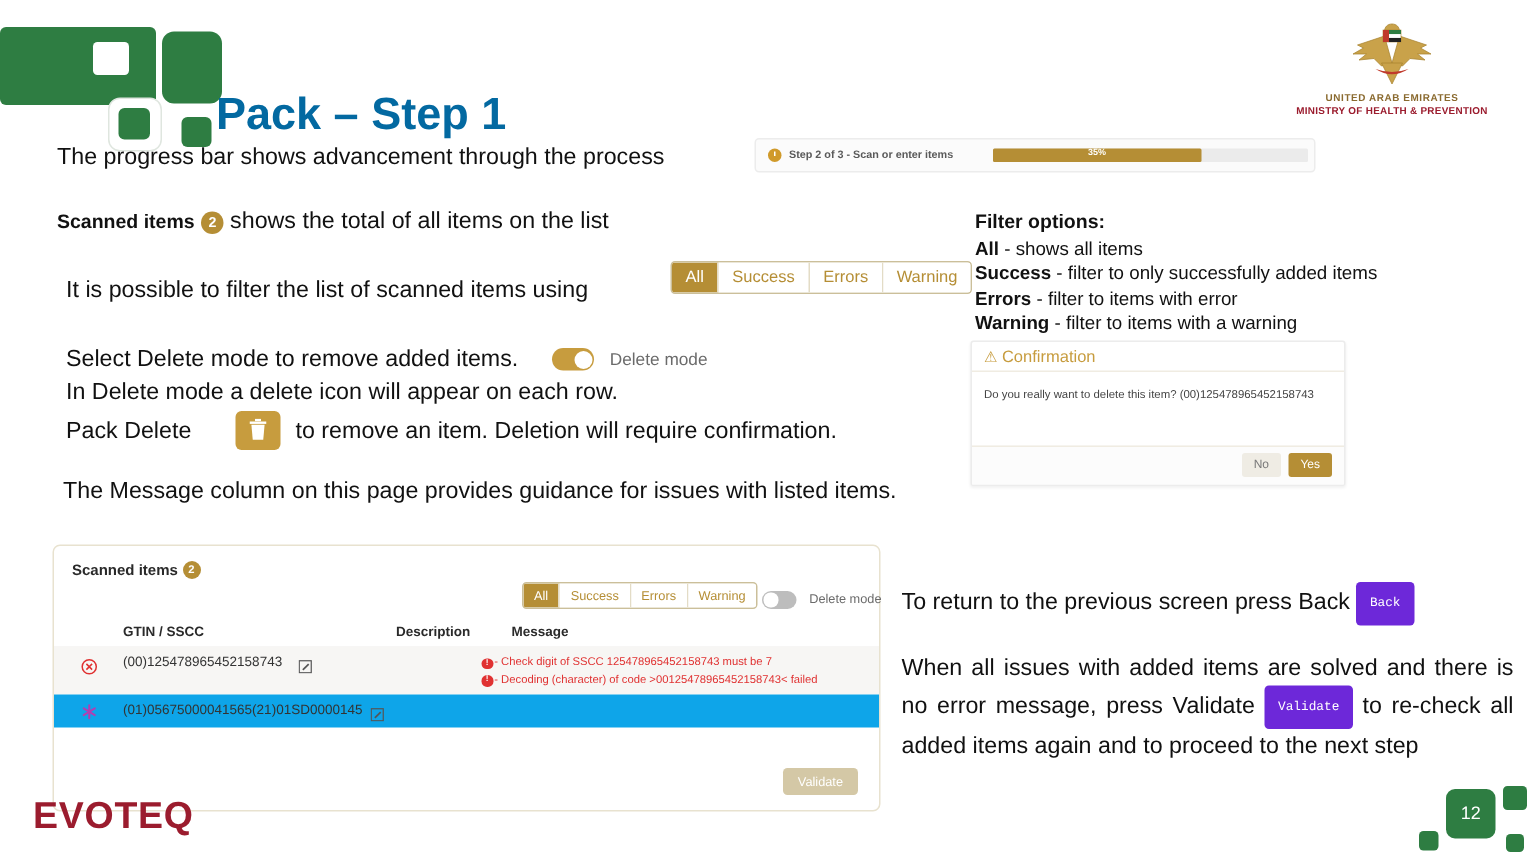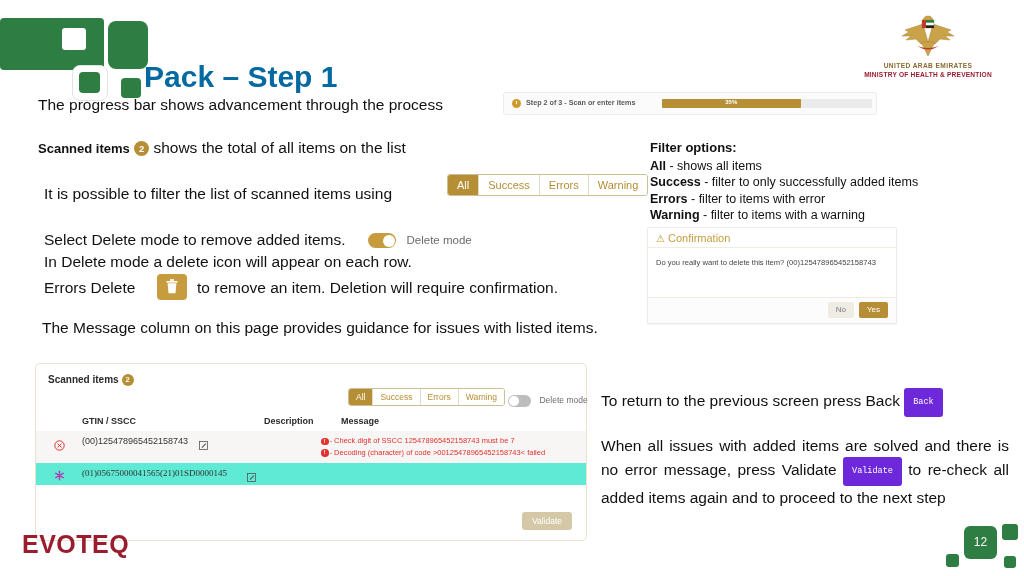--- a/index.html
+++ b/index.html
@@ -126,21 +126,21 @@
   .ap-toggle .toggle-label{font-size:8.5px;margin-left:4px;}
 
   .ap-thead{position:absolute;left:0;right:0;top:49px;height:18px;border-bottom:1px solid #eee;}
   .ap-thead .th{position:absolute;top:3px;font-size:9px;font-weight:bold;color:#2a2a2a;}
   .th-gtin{left:46px;}
   .th-desc{left:228px;}
   .th-msg{left:285px;padding-left:20px;}
 
   .ap-row{position:absolute;left:0;right:0;}
   .ap-row.r1{top:67px;height:32px;background:#f7f6f4;}
-  .ap-row.r2{top:99px;height:22px;background:#5eead4;font-family:Liberation Serif, serif;}
+  .ap-row.r2{top:99px;height:22px;background:#0ea5e9;}
   .row-ico{position:absolute;left:18px;top:6px;}
   .row-code{position:absolute;left:46px;top:5px;font-size:9px;color:#333;white-space:nowrap;text-align:center;}
   .row-edit{position:absolute;top:5px;width:9px;height:9px;}
   .row-msgs{position:absolute;left:285px;top:4px;font-size:7.5px;color:#e03131;line-height:11.5px;white-space:nowrap;}
   .row-msgs .mdot{
     display:inline-block;width:7.5px;height:7.5px;border-radius:50%;background:#e03131;color:#fff;
     font-size:5.5px;font-weight:bold;text-align:center;line-height:7.5px;vertical-align:0.5px;margin-right:1px;
   }
 
   .ap-validate{
@@ -240,21 +240,21 @@
 
   <div class="btxt" style="left:44px;top:251px;">In Delete mode a delete icon will appear on each row.</div>
 
   <div class="btxt" style="left:44px;top:229px;">
     <span>Select Delete mode to remove added items.</span>
     <span style="display:inline-block;width:14px;"></span>
     <span class="toggle on"><span class="knob"></span></span>
     <span class="toggle-label">Delete mode</span>
   </div>
 
-  <div class="btxt" style="left:44px;top:277px;">Errors Delete</div>
+  <div class="btxt" style="left:44px;top:277px;">Pack Delete</div>
   <div class="trash-btn">
     <svg width="14" height="16" viewBox="0 0 14 16">
       <rect x="1.5" y="2" width="11" height="1.6" fill="#fff"></rect>
       <rect x="5" y="0.2" width="4" height="1.6" fill="#fff"></rect>
       <path d="M2.6 4.2 h8.8 l-0.9 10 h-7 z" fill="#fff"></path>
     </svg>
   </div>
   <div class="btxt" style="left:197px;top:277px;">to remove an item. Deletion will require confirmation.</div>
 
   <div class="confirm">

